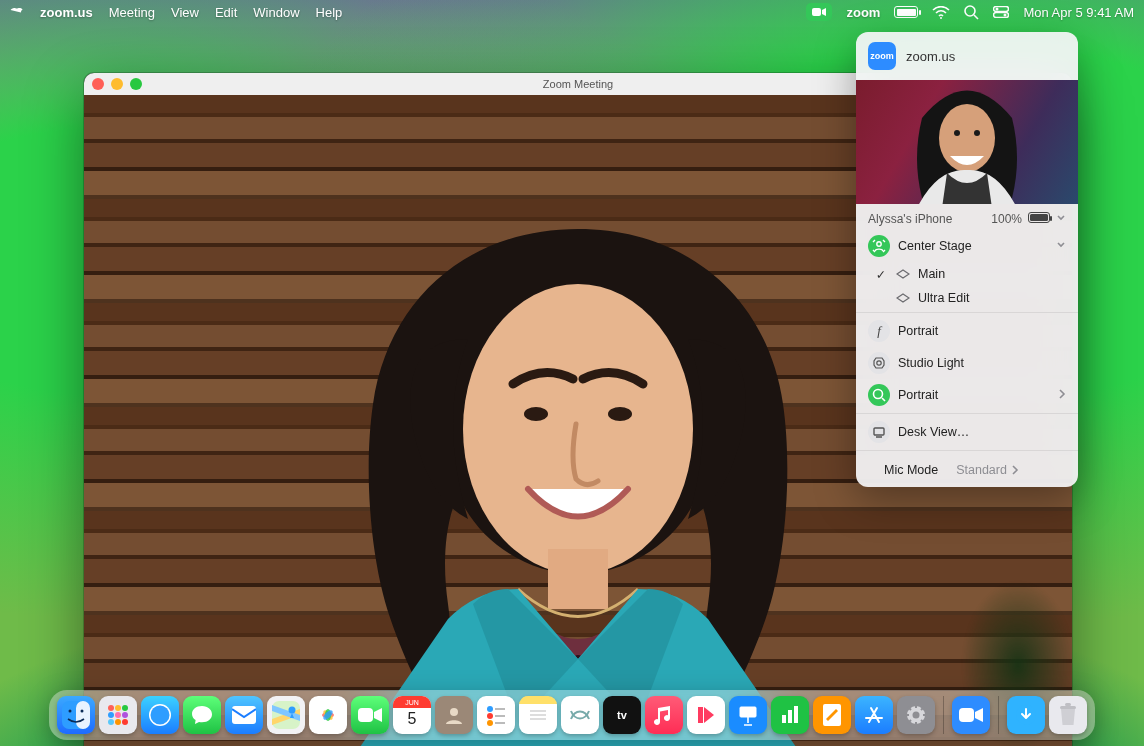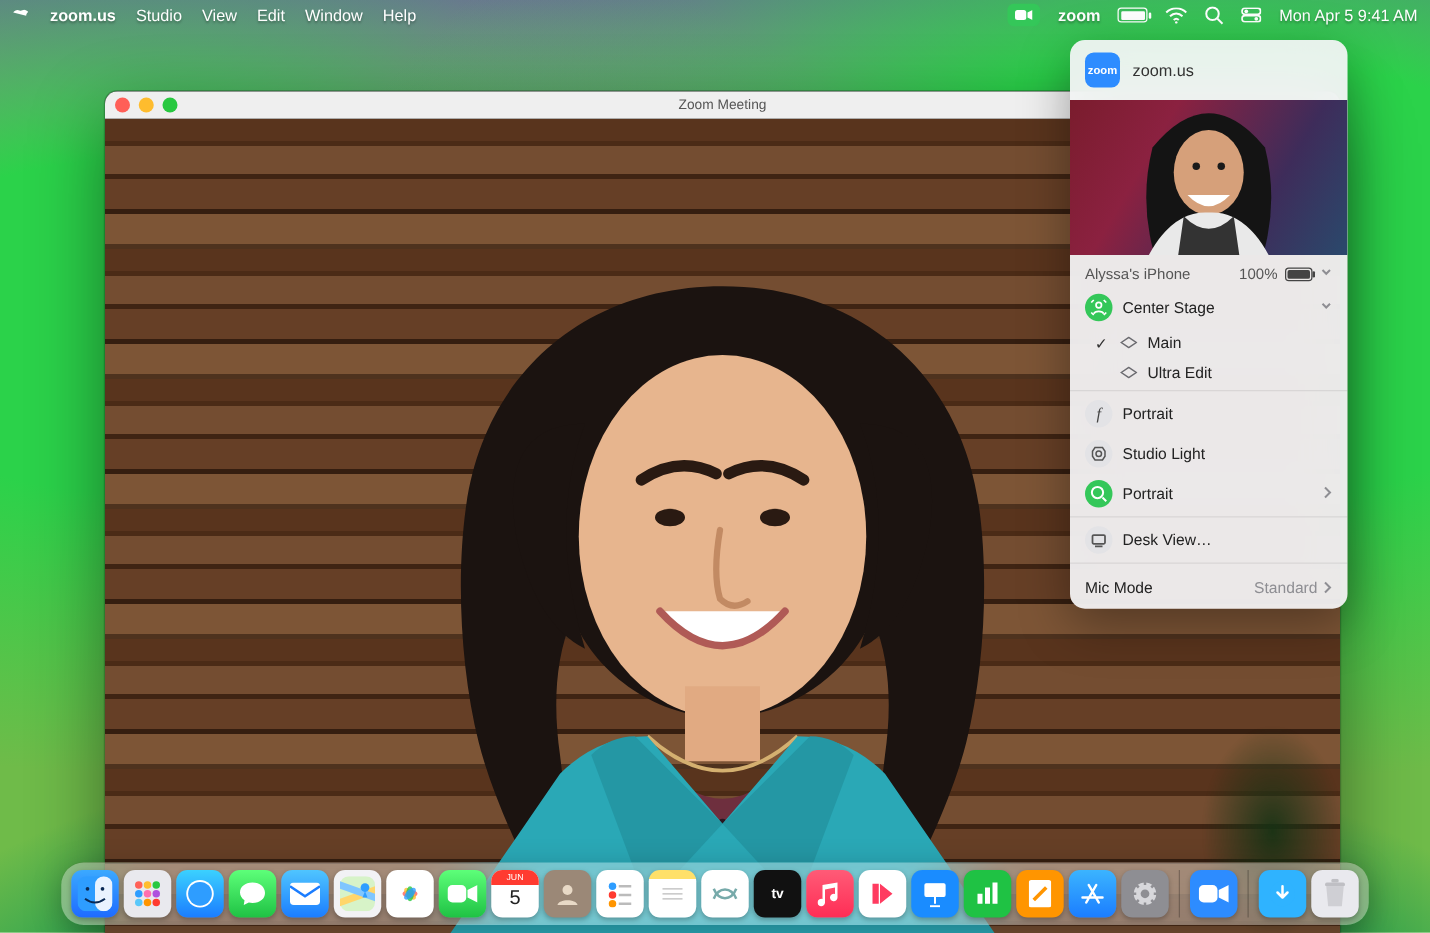--- a/index.html
+++ b/index.html
@@ -92,28 +92,28 @@
   .row {
     display:flex; align-items:center; gap:8px; padding:5px 12px; font-size:12.5px;
     cursor:default;
   }
   .row .icon{ width:22px; height:22px; border-radius:11px; display:flex; align-items:center; justify-content:center; flex:0 0 22px; }
   .row .icon.gray{ background:#e3e3e6; color:#444; }
   .row .icon.green{ background:#34c759; color:#fff; }
   .row .label{ flex:1; }
   .row .chev{ color:#9a9aa0; }
   .subhead { display:flex; align-items:center; justify-content:space-between; padding:8px 12px 4px; font-size:12px; color:#555;}
-  .subhead .right{ display:flex; align-items:center; gap:6px; color:#555; }
+  .subhead .right{ display:flex; align-items:flex-start; gap:6px; color:#555; }
   .mini-batt{ width:22px; height:11px; border:1px solid #444; border-radius:3px; position:relative;}
   .mini-batt::after{ content:""; position:absolute; right:-3px; top:2.5px; width:2px; height:5px; background:#444; border-radius:1px;}
   .mini-batt .f{ position:absolute; inset:1px; background:#444; border-radius:1.5px;}
   .divider{ height:1px; background:rgba(0,0,0,0.08); margin:2px 0; }
   .indent{ padding-left:40px; display:flex; align-items:center; gap:8px; font-size:12.5px; height:24px;}
   .indent .check{ width:14px; text-align:center; color:#333; margin-left:-22px;}
-  .micmode{ display:flex; align-items:center; justify-content:space-between; padding:10px 12px; font-size:12.5px;}
+  .micmode{ display:flex; align-items:center; justify-content:flex-start; padding:10px 28px; font-size:12.5px;}
   .micmode .val{ color:#8e8e93; display:flex; align-items:center; gap:4px;margin-left:18px;}
 
   
   .dock {
     position:absolute; left:50%; bottom:6px; transform:translateX(-50%);
     display:flex; align-items:flex-end; gap:4px; padding:6px 8px;
     background:rgba(255,255,255,0.35); backdrop-filter: blur(30px);
     border-radius:18px; box-shadow:0 6px 24px rgba(0,0,0,0.25);
   }
   .dock .app{ width:38px; height:38px; border-radius:9px; box-shadow: 0 2px 4px rgba(0,0,0,0.25); display:flex; align-items:center; justify-content:center; color:#fff; font-size:16px; }
@@ -153,21 +153,21 @@
 <div class="wallpaper"></div>
 
 <div class="menubar">
   <div class="left">
     <span class="apple">
       <svg width="14" height="16" viewBox="0 0 14 16" fill="#fff">
           <path d="M10.9 8.5c0-2 1.6-2.9 1.7-3-0.9-1.4-2.4-1.5-2.9-1.6-1.2-.1-2.4.7-3 .7-.6 0-1.6-.7-2.6-.7C2.6 4 1.3 4.8.6 6 .-.3 8.1.9 12.1 2 13.6c.6.9 1.4 1.9 2.4 1.9 1 0 1.3-.6 2.5-.6s1.5.6 2.6.6 1.7-.9 2.4-1.8c.8-1 1.1-2 1.1-2.1-.1 0-2.1-.8-2.1-3.1zM9 2.5C9.5 1.9 9.9 1 9.8 0c-.8 0-1.7.5-2.3 1.2-.5.6-.9 1.5-.8 2.3.9.1 1.8-.4 2.3-1z"></path>
         </svg>
     </span>
     <span class="item" style="font-weight:600">zoom.us</span>
-    <span class="item">Studio</span>
+    <span class="item">Meeting</span>
     <span class="item">View</span>
     <span class="item">Edit</span>
     <span class="item">Window</span>
     <span class="item">Help</span>
   </div>
   <div class="right">
     <span class="pill">
       <svg width="14" height="10" viewBox="0 0 14 10" fill="#fff">
           <rect x="0" y="1" width="9" height="8" rx="2"></rect>
           <path d="M10 3l4-2v8l-4-2z"></path>

